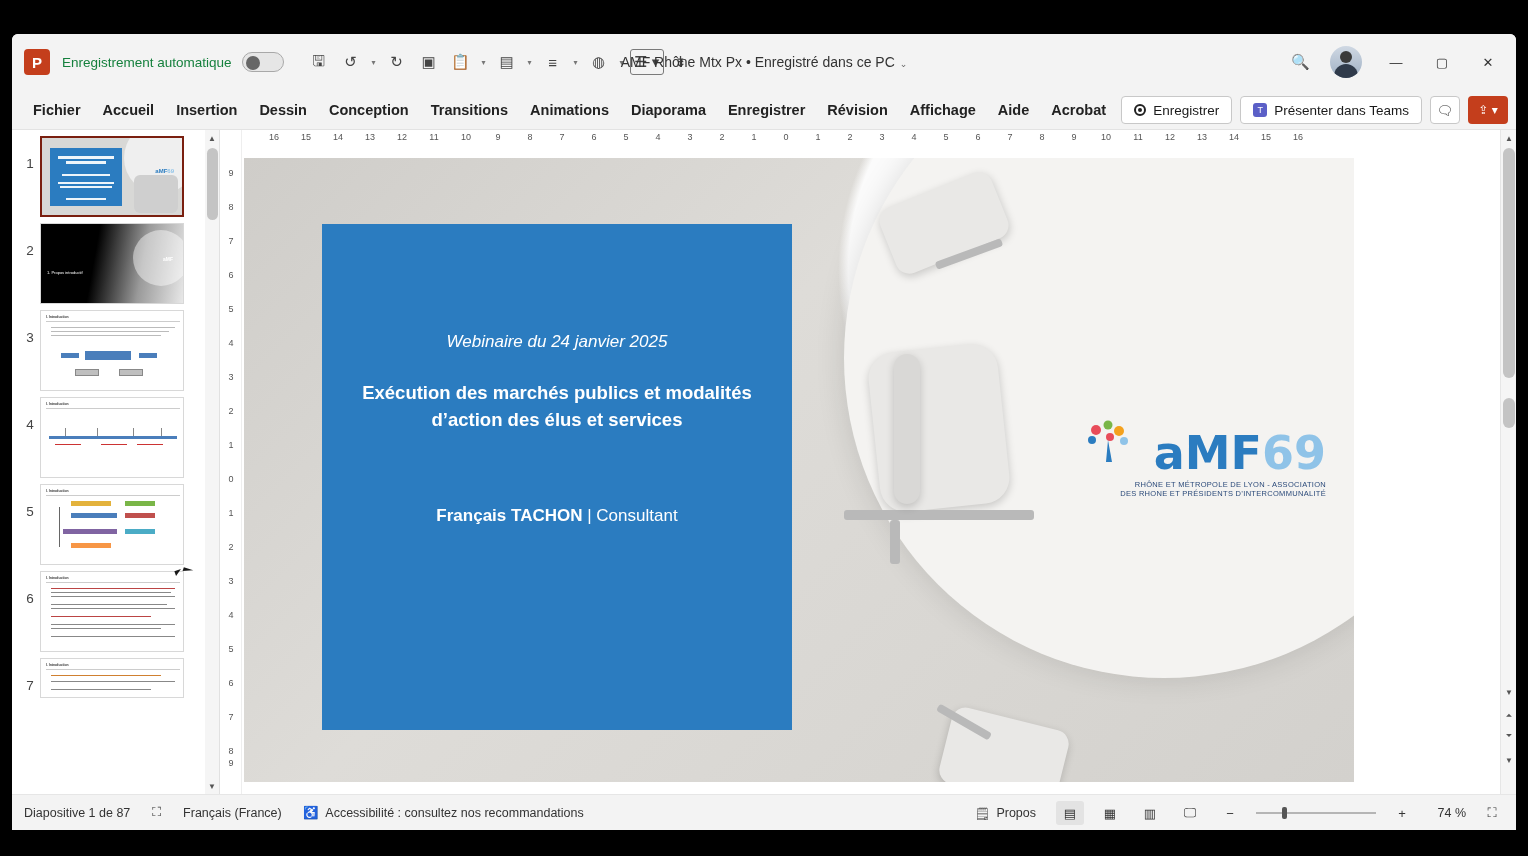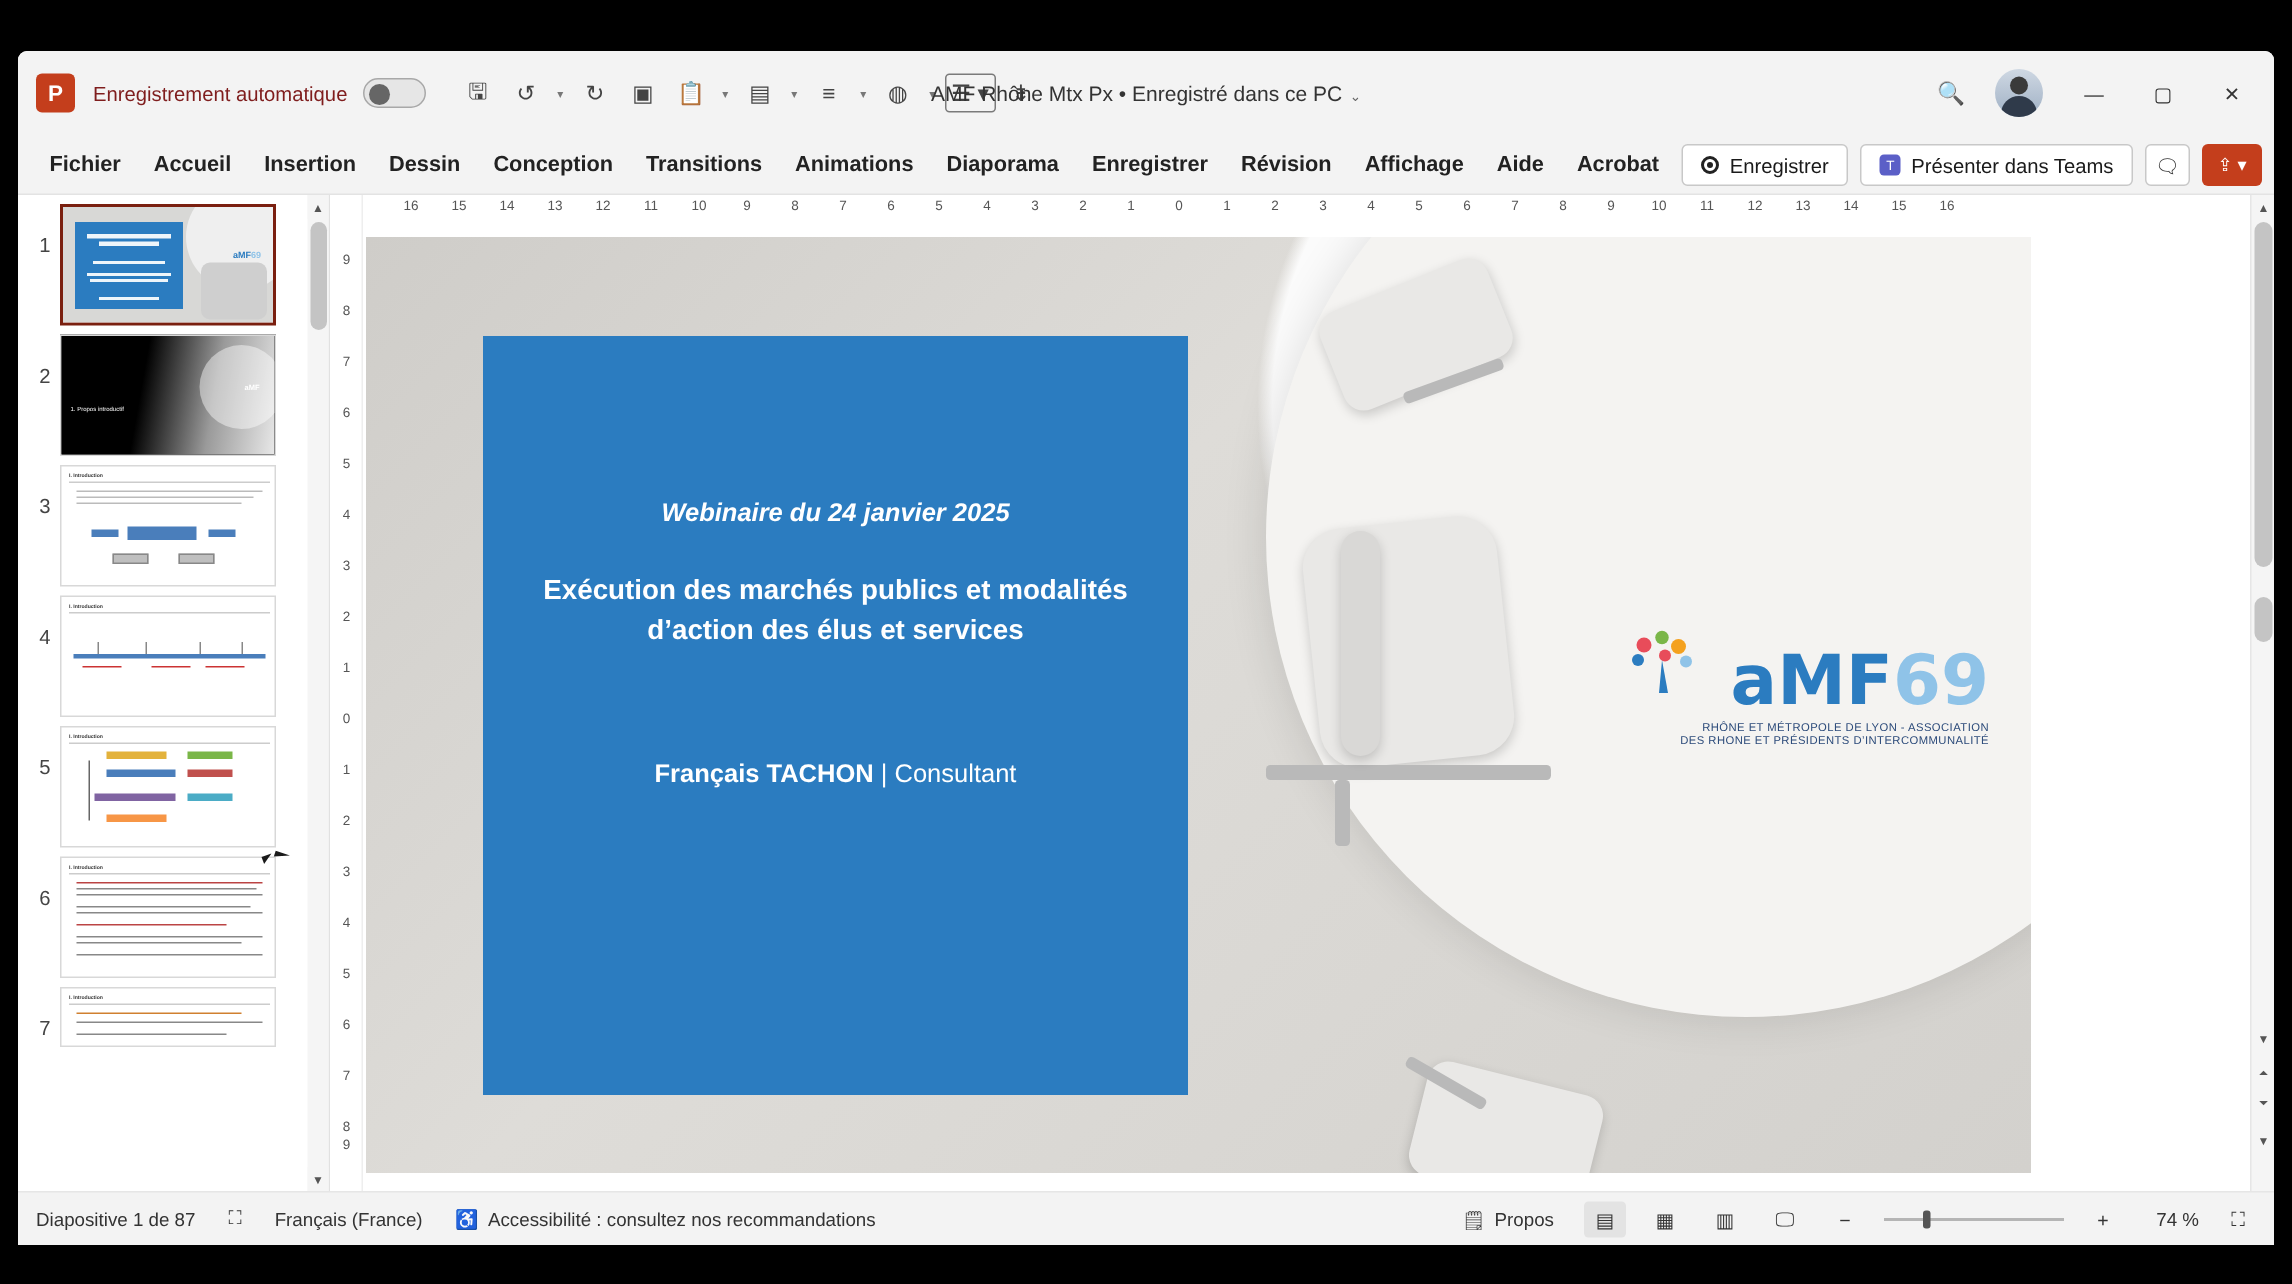--- a/index.html
+++ b/index.html
@@ -36,21 +36,21 @@
   .ppt-logo {
     width: 26px; height: 26px;
     border-radius: 4px;
     background: #c43e1c;
     color: #fff;
     font-size: 15px; font-weight: bold;
     display: flex; align-items: center; justify-content: center;
     margin-left: 4px; margin-right: 12px;
   }
   .autosave-label {
-    font-size: 13.5px; color: #7f1d1d;
+    font-size: 13.5px; color: #15803d;
     margin-right: 10px;
   }
   .toggle {
     width: 42px; height: 20px;
     border-radius: 10px;
     background: #e6e6e6;
     border: 1px solid #a8a8a8;
     position: relative;
     margin-right: 20px;
   }
@@ -409,21 +409,21 @@
   .bb-title {
     font-size: 21.5px;
     font-weight: bold;
     letter-spacing: .2px;
     line-height: 1.35;
     margin-top: 22px;
   }
   .bb-date {
     font-size: 17px;
     font-style: italic;
-    font-weight: bold;
+    font-weight: normal;
     margin-top: 78px;
   }
   .bb-sub {
     font-size: 18.5px;
     font-weight: bold;
     line-height: 1.45;
     margin-top: 28px;
   }
   .bb-author {
     margin-top: 72px;

